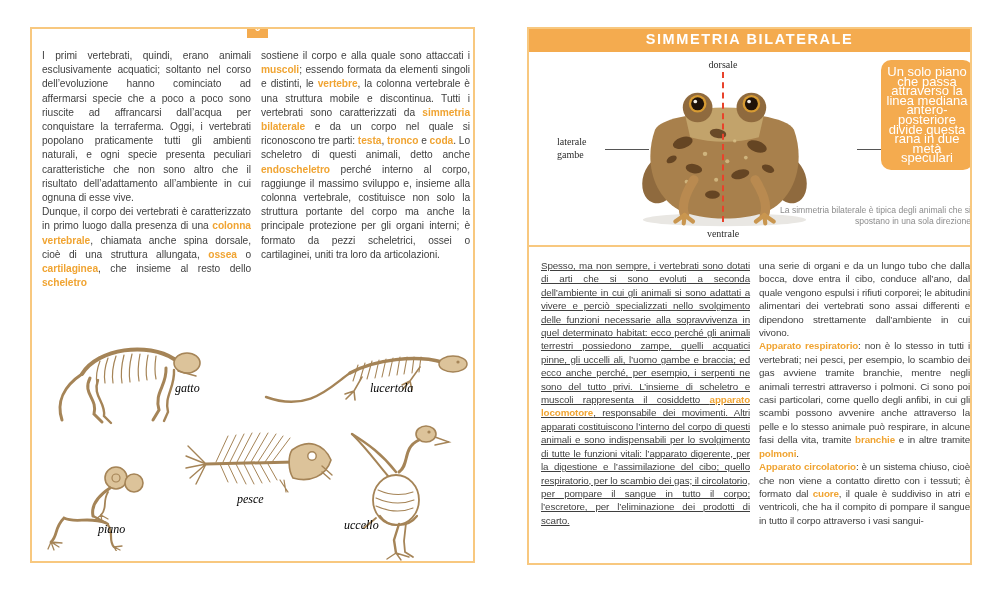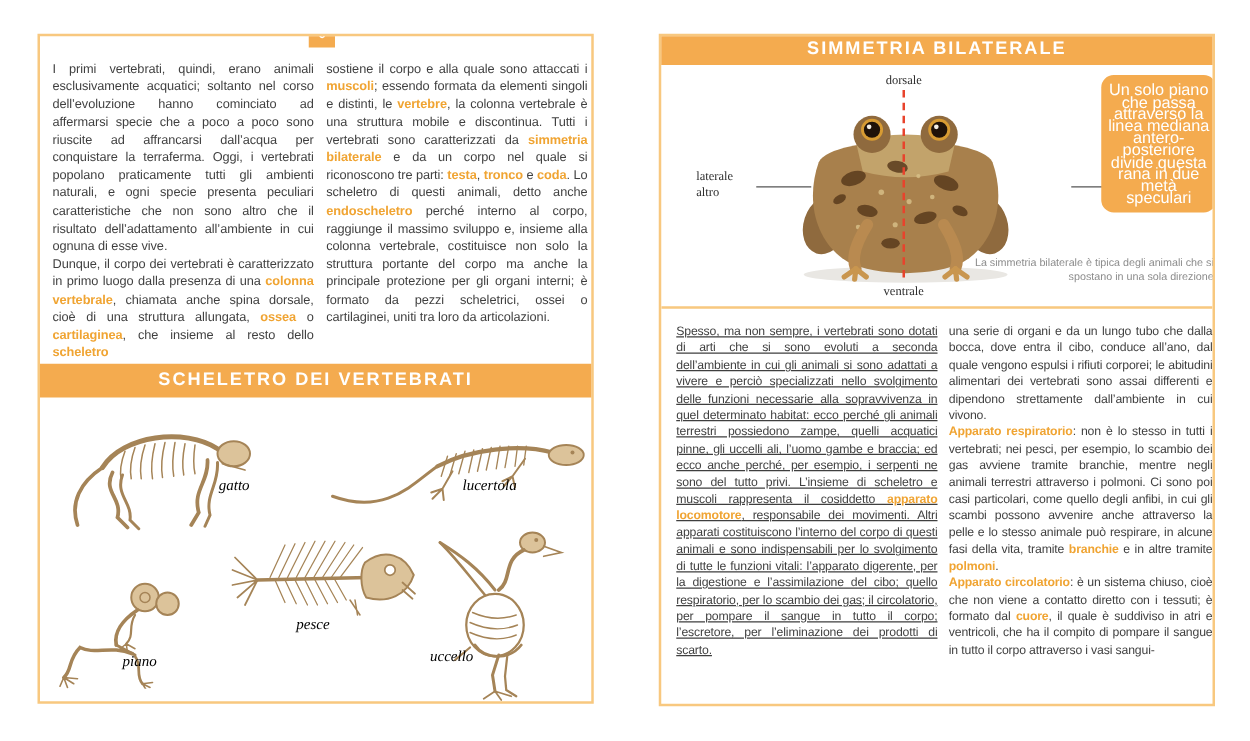--- a/index.html
+++ b/index.html
@@ -50,21 +50,20 @@
     <div class="badge">6</div>
 
     <div class="col" style="left:10px;top:20px;">
       <p><span>I primi vertebrati, quindi, erano animali esclusivamente acquatici; soltanto nel corso dell’evoluzione hanno cominciato ad affermarsi specie che a poco a poco sono riuscite ad affrancarsi dall’acqua per conquistare la terraferma. Oggi, i vertebrati popolano praticamente tutti gli ambienti naturali, e ogni specie presenta peculiari caratteristiche che non sono altro che il risultato dell’adattamento all’ambiente in cui ognuna di esse vive.</span></p>
       <p><span>Dunque, il corpo dei vertebrati è caratterizzato in primo luogo dalla presenza di una </span><span class="hl">colonna vertebrale</span><span>, chiamata anche spina dorsale, cioè di una struttura allungata, </span><span class="hl">ossea</span><span> o </span><span class="hl">cartilaginea</span><span>, che insieme al resto dello </span><span class="hl">scheletro</span></p>
     </div>
     <div class="col" style="left:229px;top:20px;">
       <p><span>sostiene il corpo e alla quale sono attaccati i </span><span class="hl">muscoli</span><span>; essendo formata da elementi singoli e distinti, le </span><span class="hl">vertebre</span><span>, la colonna vertebrale è una struttura mobile e discontinua. Tutti i vertebrati sono caratterizzati da </span><span class="hl">simmetria bilaterale</span><span> e da un corpo nel quale si riconoscono tre parti: </span><span class="hl">testa</span><span>, </span><span class="hl">tronco</span><span> e </span><span class="hl">coda</span><span>. Lo scheletro di questi animali, detto anche </span><span class="hl">endoscheletro</span><span> perché interno al corpo, raggiunge il massimo sviluppo e, insieme alla colonna vertebrale, costituisce non solo la struttura portante del corpo ma anche la principale protezione per gli organi interni; è formato da pezzi scheletrici, ossei o cartilaginei, uniti tra loro da articolazioni.</span></p>
     </div>
 
-    <div class="banner banner-left">SCHELETRO DEI VERTEBRATI</div>
 
     <svg style="position:absolute;left:22px;top:303px;" width="168" height="100" viewBox="0 0 168 100" class="bones">
       <g stroke="currentColor" fill="none" stroke-linecap="round">
         <path d="M8,88 C2,70 10,54 28,42" stroke-width="3"></path>
         <path d="M28,42 C44,16 94,10 120,27" stroke-width="4"></path>
         <g stroke-width="1.2">
           <path d="M46,29 q-5,13 -3,23"></path>
             <path d="M54,26 q-5,14 -3,25"></path>
           <path d="M62,24 q-5,15 -3,27"></path>
             <path d="M70,23 q-4,16 -2,28"></path>
@@ -220,21 +219,21 @@
             <path d="M62,150 l9,7"></path>
           <path d="M148,150 l10,7"></path>
             <path d="M148,150 l1,9"></path>
             <path d="M148,150 l-9,7"></path>
         </g>
       </svg>
 
       <div class="axis" style="left:193px;top:20px;height:150px;"></div>
 
       <div class="anat-label centered" style="left:154px;top:7px;width:80px;">dorsale</div>
-      <div class="anat-label" style="left:28px;top:84px;width:48px;">laterale altro</div>
+      <div class="anat-label" style="left:28px;top:84px;width:48px;">laterale gambe</div>
       <div class="pointer-line" style="left:76px;top:97px;width:44px;"></div>
       <div class="anat-label" style="left:374px;top:84px;width:52px;">laterale sinistra</div>
       <div class="pointer-line" style="left:328px;top:97px;width:44px;"></div>
       <div class="anat-label centered" style="left:154px;top:176px;width:80px;">ventrale</div>
 
       <div class="callout">Un solo piano che passa attraverso la linea mediana antero-posteriore divide questa rana in due metà speculari</div>
       <div class="fig-caption">La simmetria bilaterale è tipica degli animali che si spostano in una sola direzione</div>
     </div>
 
     <div class="divider"></div>

